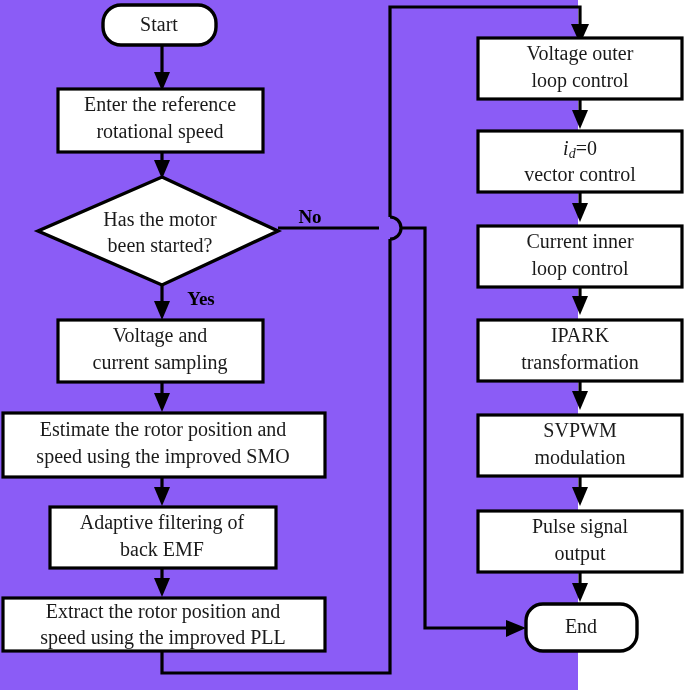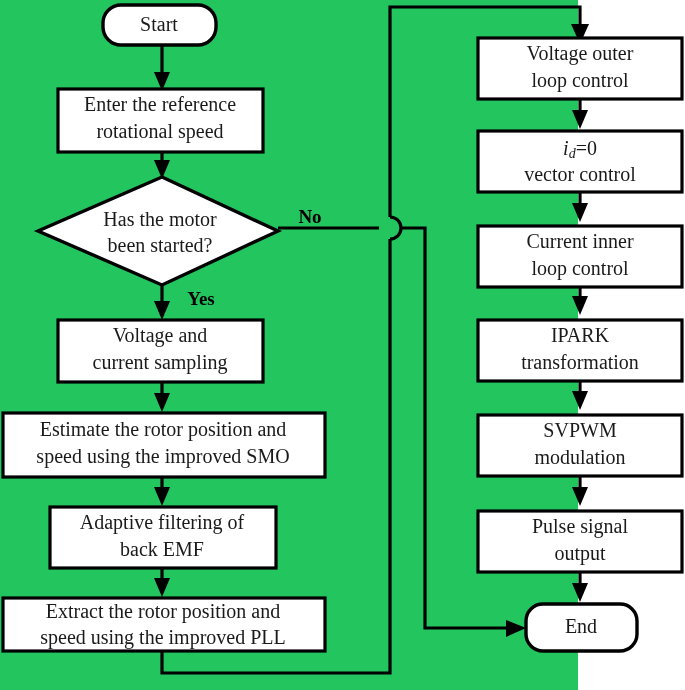--- a/index.html
+++ b/index.html
@@ -10,21 +10,21 @@
   body {
     width: 685px;
     height: 690px;
     font-family: "Liberation Serif", "DejaVu Serif", serif;
     overflow: hidden;
   }
   #flowchart-root {
     position: relative;
     width: 578px;
     height: 690px;
-    background: #22c55e;
+    background: #8b5cf6;
   }
   svg.chart {
     display: block;
     width: 685px;
     height: 690px;
   }
   .node-shape {
     fill: #ffffff;
     stroke: #000000;
     stroke-width: 3.2;

